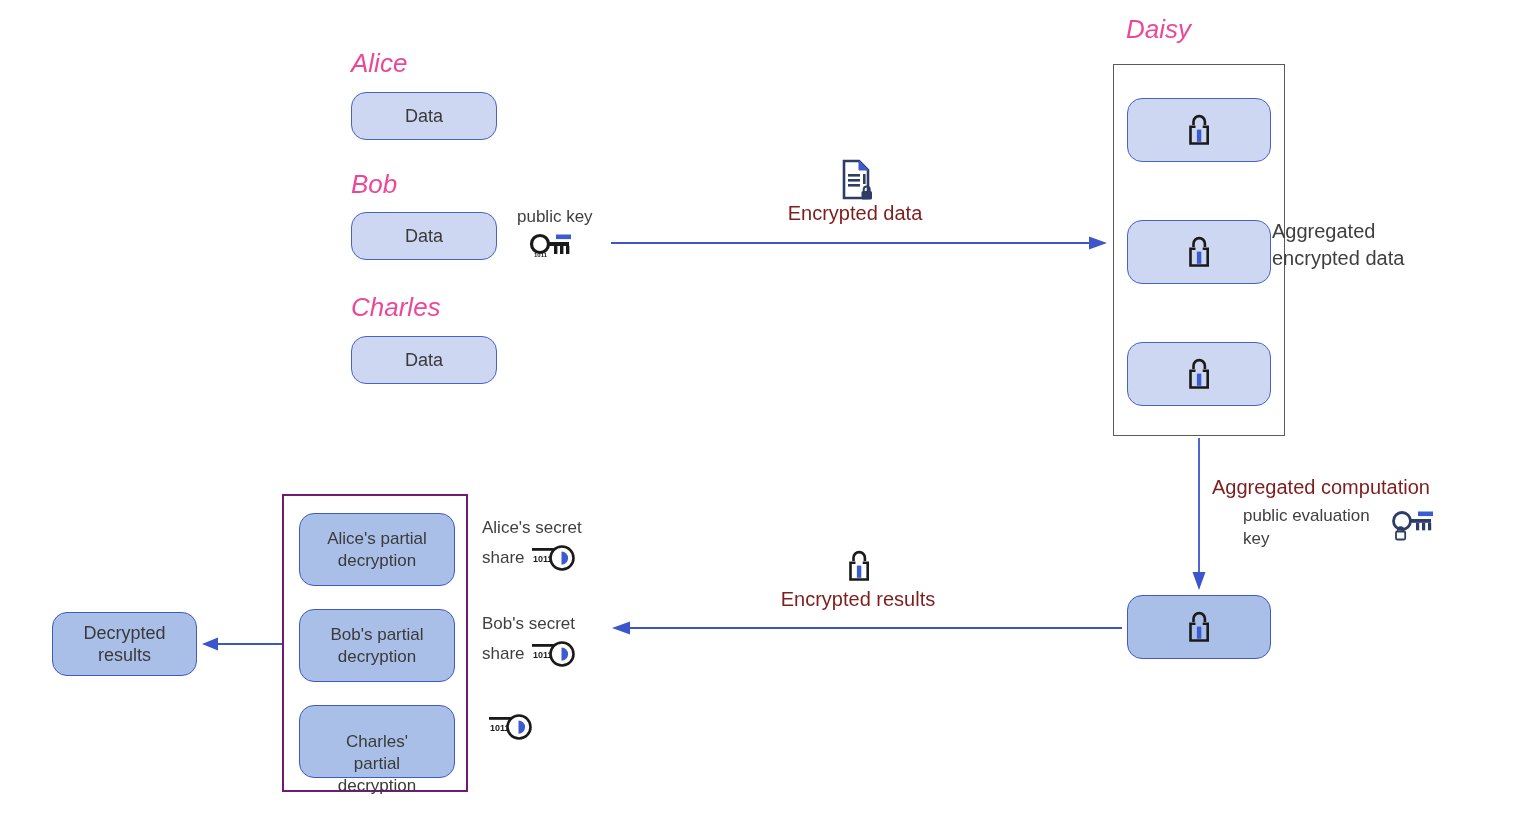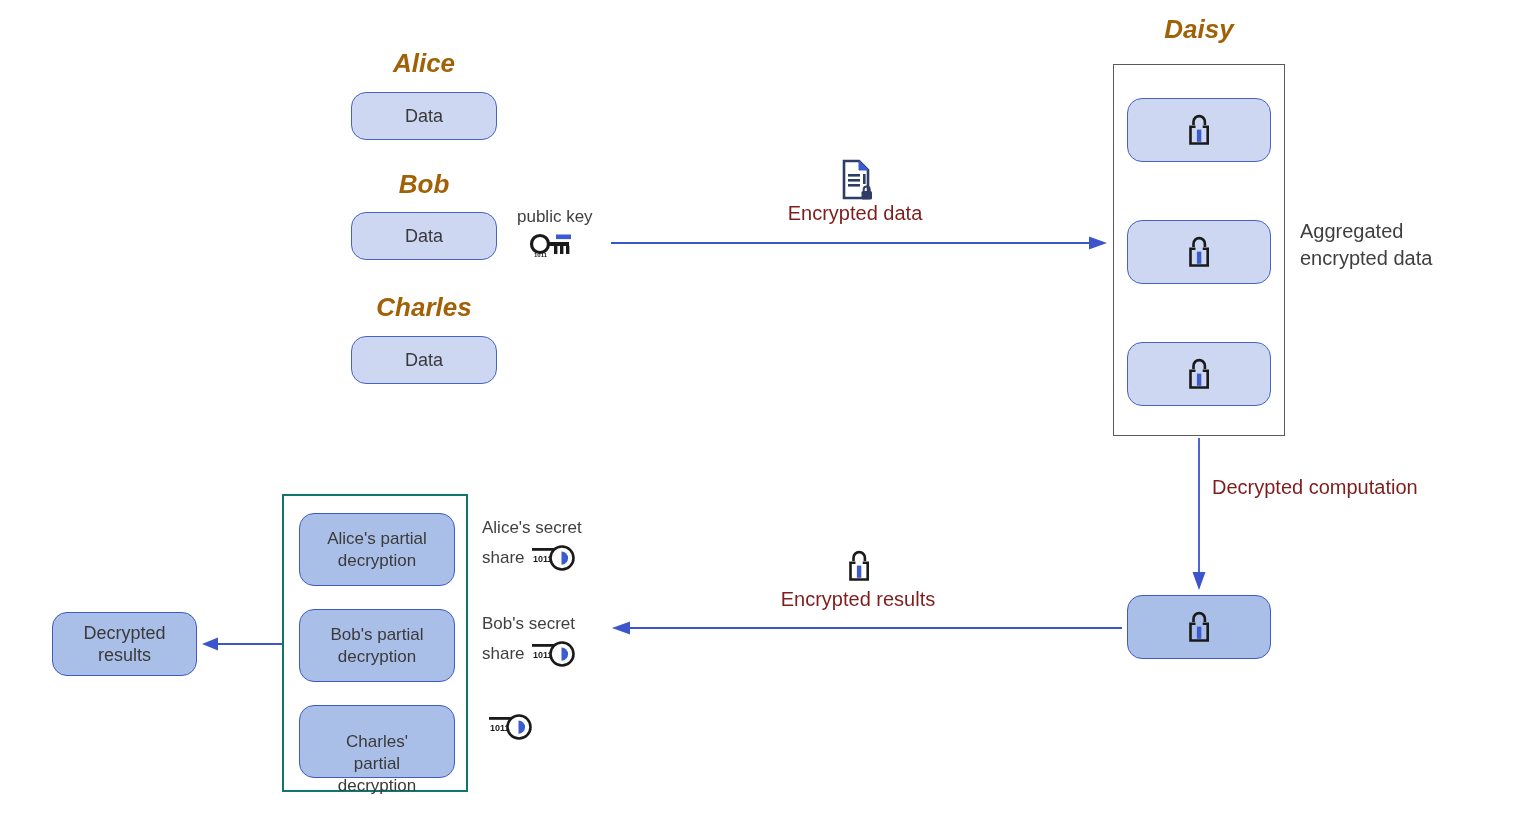--- a/index.html
+++ b/index.html
@@ -2,22 +2,22 @@
 <html><head>
 <meta charset="utf-8">
 <style>
   html,body{margin:0;padding:0;background:#ffffff;}
   .canvas{
     position:relative;width:1536px;height:826px;background:#ffffff;
     font-family:"Liberation Sans", sans-serif;color:#3d3d3d;overflow:hidden;
   }
   .abs{position:absolute;}
   .party-name{
-    font-size:26px;font-style:italic;font-weight:bold;color:#a16207;
-    text-align:center;width:146px;
+    font-size:26px;font-style:italic;font-weight:normal;color:#ec4899;
+    text-align:left;width:146px;
   }
   .data-box{
     width:146px;height:48px;border-radius:15px;
     background:#cdd7f2;border:1.5px solid #4863c6;
     display:flex;align-items:center;justify-content:center;
     font-size:18px;color:#3a3a3a;box-sizing:border-box;
   }
   .flow-label{font-size:20px;color:#7f1d1d;text-align:center;}
   .left-label{font-size:20px;color:#3f3f3f;text-align:left;line-height:27px;}
   .small-italic{font-size:17px;color:#3f3f3f;line-height:23px;}
@@ -29,21 +29,21 @@
     position:absolute;left:13px;width:144px;height:64px;border-radius:15px;
     background:#cdd7f2;border:1.5px solid #4863c6;
     display:flex;align-items:center;justify-content:center;box-sizing:border-box;
   }
   .lock-tile.dark, .dark-box{background:#aabfe8;border:1.8px solid #3f5ac4;}
   .dark-box{
     border-radius:15px;display:flex;align-items:center;justify-content:center;
     box-sizing:border-box;font-size:17px;color:#3a3a3a;text-align:center;line-height:22px;
   }
   .pd-container{
-    width:186px;height:298px;border:2px solid #0f766e;background:#ffffff;box-sizing:border-box;
+    width:186px;height:298px;border:2px solid #701a75;background:#ffffff;box-sizing:border-box;
   }
   .pd-box{position:absolute;left:15px;width:156px;height:73px;}
   .pd-box .lbl{width:130px;}
   .pd-box.overflow-text{align-items:flex-start;padding-top:25px;}
   .pd-box.overflow-text .lbl{width:100px;}
   .share-block{width:126px;}
   .share-block svg{vertical-align:-12px;margin-left:5px;}
   .evalkey-text{display:inline-block;width:142px;vertical-align:top;}
   .evalkey svg{vertical-align:-24px;margin-left:4px;}
   svg{display:inline-block;}
@@ -113,28 +113,40 @@
       </svg>
     </div>
     <div class="lock-tile" style="top:277px">
       <svg width="30" height="36" viewBox="0 0 30 36">
         <path d="M9.5 13 v-3.2 a5.7 5.7 0 0 1 11.4 0 V13" fill="none" stroke="#1a1a1a" stroke-width="2.6"></path>
         <path d="M11.5 14.8 H6.5 V31.5 H23.7 V14.8 H18.7" fill="none" stroke="#1a1a1a" stroke-width="2.6"></path>
         <rect x="12.9" y="17.6" width="4.4" height="12.2" fill="#3c5bd0"></rect>
       </svg>
     </div>
   </div>
-  <div class="abs left-label" style="left:1300px;top:218px;width:185px">Aggregated encrypted data</div>
+  <div class="abs left-label" style="left:1272px;top:218px;width:185px">Aggregated encrypted data</div>
 
   <svg class="abs" style="left:1190px;top:438px" width="18" height="152">
     <line x1="9" y1="0" x2="9" y2="135" stroke="#3c55cb" stroke-width="1.8"></line>
     <polygon points="2.5,134 15.5,134 9,152" fill="#3c55cb"></polygon>
   </svg>
 
-  <div class="abs flow-label" style="left:1212px;top:476px;width:250px;text-align:left">Decrypted computation</div>
+  <div class="abs flow-label" style="left:1212px;top:476px;width:250px;text-align:left">Aggregated computation</div>
+  <div class="abs small-italic evalkey" style="left:1243px;top:504px;width:220px">
+    <span class="evalkey-text">public evaluation key</span><svg width="50" height="38" viewBox="0 0 50 38">
+      <circle cx="13" cy="14" r="8.5" fill="none" stroke="#2e3d66" stroke-width="2.8"></circle>
+      <path d="M8.8 24.5 v-1.6 a2.8 2.8 0 0 1 5.6 0 V24.5" fill="none" stroke="#2e3d66" stroke-width="1.8"></path>
+      <rect x="7" y="24.5" width="9.2" height="8" rx="1.2" fill="none" stroke="#2e3d66" stroke-width="1.8"></rect>
+      <rect x="21" y="12" width="21" height="3.8" fill="#2e3d66"></rect>
+      <rect x="27" y="15.8" width="3.2" height="7.5" fill="#2e3d66"></rect>
+      <rect x="33" y="15.8" width="3.2" height="7.5" fill="#2e3d66"></rect>
+      <rect x="39" y="15.8" width="3.2" height="7.5" fill="#2e3d66"></rect>
+      <rect x="29" y="4.5" width="15" height="4.6" fill="#3c5bd0"></rect>
+    </svg>
+  </div>
 
   <div class="abs dark-box" style="left:1127px;top:595px;width:144px;height:64px">
     <svg width="30" height="36" viewBox="0 0 30 36">
       <path d="M9.5 13 v-3.2 a5.7 5.7 0 0 1 11.4 0 V13" fill="none" stroke="#1a1a1a" stroke-width="2.6"></path>
       <path d="M11.5 14.8 H6.5 V31.5 H23.7 V14.8 H18.7" fill="none" stroke="#1a1a1a" stroke-width="2.6"></path>
       <rect x="12.9" y="17.6" width="4.4" height="12.2" fill="#3c5bd0"></rect>
     </svg>
   </div>
 
   <svg class="abs" style="left:844px;top:548px" width="30" height="36" viewBox="0 0 30 36">

